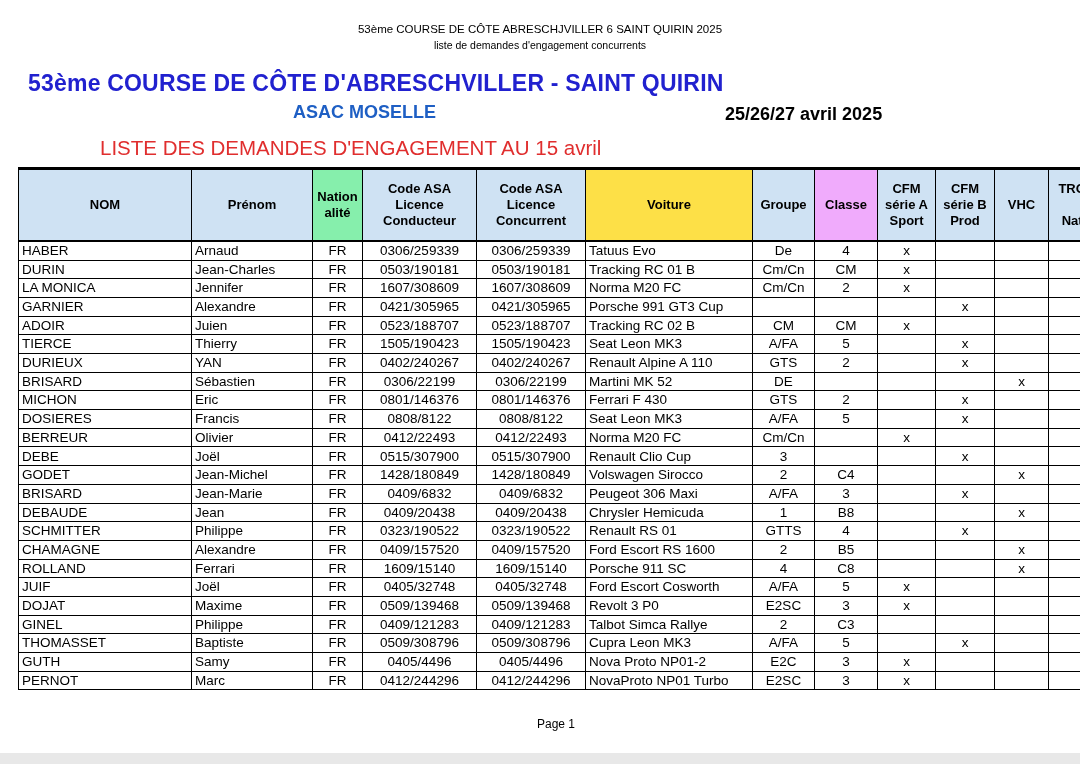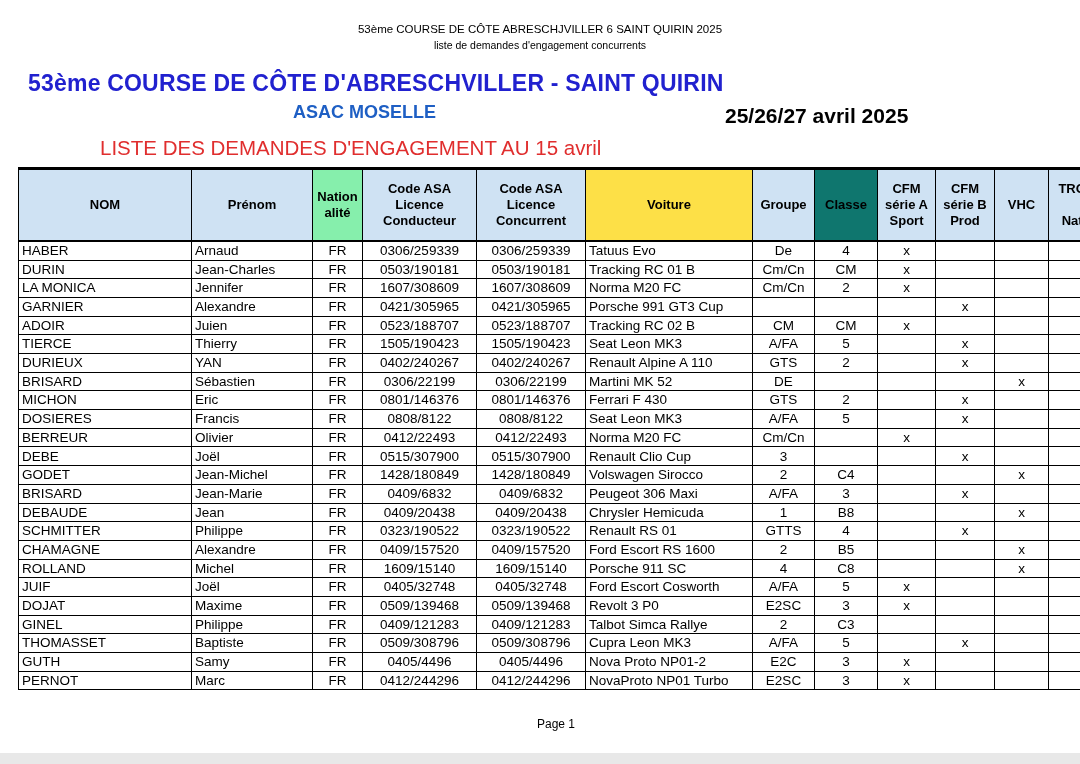--- a/index.html
+++ b/index.html
@@ -10,21 +10,21 @@
   }
   .doc-meta { text-align:center; padding-top:21px; line-height:1.45; }
   .doc-meta .line1 { font-size:11.5px; }
   .doc-meta .line2 { font-size:10.5px; }
   .main-title {
     font-size:23px; font-weight:bold; margin:17px 0 0 28px;
     letter-spacing:0.2px;
   }
   .org-row { position:relative; height:24px; margin-top:5px; }
   .organizer { position:absolute; left:293px; top:0; font-size:18px; font-weight:bold; }
-  .event-date { position:absolute; left:725px; top:2px; font-size:21px; font-weight:bold; color:#000; }
+  .event-date { position:absolute; left:725px; top:2px; font-size:18px; font-weight:bold; color:#000; }
   .subtitle { font-size:20.5px; margin:10px 0 0 100px; }
   table.entries {
     border-collapse:collapse; table-layout:fixed;
     width:1044px; margin:7px 0 0 18px;
     border:1px solid #000; border-top:3px solid #000;
   }
   table.entries thead tr { border-bottom:2px solid #000; }
   table.entries th {
     border:1px solid #000; font-size:13px; font-weight:bold;
     white-space:pre-line; height:70px; vertical-align:middle;
@@ -70,21 +70,21 @@
           <th style="width: 45px; background: #86efac;">Nation
 alité</th>
           <th style="width: 109px; background: rgb(207, 226, 243);">Code ASA
 Licence
 Conducteur</th>
           <th style="width: 104px; background: rgb(207, 226, 243);">Code ASA
 Licence
 Concurrent</th>
           <th style="width: 162px; background: #fde047;">Voiture</th>
           <th style="width: 57px; background: rgb(207, 226, 243);">Groupe</th>
-          <th style="width: 58px; background: #0f766e;">Classe</th>
+          <th style="width: 58px; background: #f0abfc;">Classe</th>
           <th style="width: 53px; background: rgb(207, 226, 243);">CFM
 série A
 Sport</th>
           <th style="width: 54px; background: rgb(207, 226, 243);">CFM
 série B
 Prod</th>
           <th style="width: 49px; background: rgb(207, 226, 243);">VHC</th>
           <th style="width: 69px; background: rgb(207, 226, 243);">TROPHE
 E
 Nations</th>
@@ -324,21 +324,21 @@
           <td class="align-left">Ford Escort RS 1600</td>
           <td class="align-center">2</td>
           <td class="align-center">B5</td>
           <td class="align-center"></td>
           <td class="align-center"></td>
           <td class="align-center">x</td>
           <td class="align-center"></td>
         </tr>
         <tr>
           <td class="align-left">ROLLAND</td>
-          <td class="align-left">Michel</td>
+          <td class="align-left">Ferrari</td>
           <td class="align-center">FR</td>
           <td class="align-center">1609/15140</td>
           <td class="align-center">1609/15140</td>
           <td class="align-left">Porsche 911 SC</td>
           <td class="align-center">4</td>
           <td class="align-center">C8</td>
           <td class="align-center"></td>
           <td class="align-center"></td>
           <td class="align-center small-text">x</td>
           <td class="align-center"></td>

